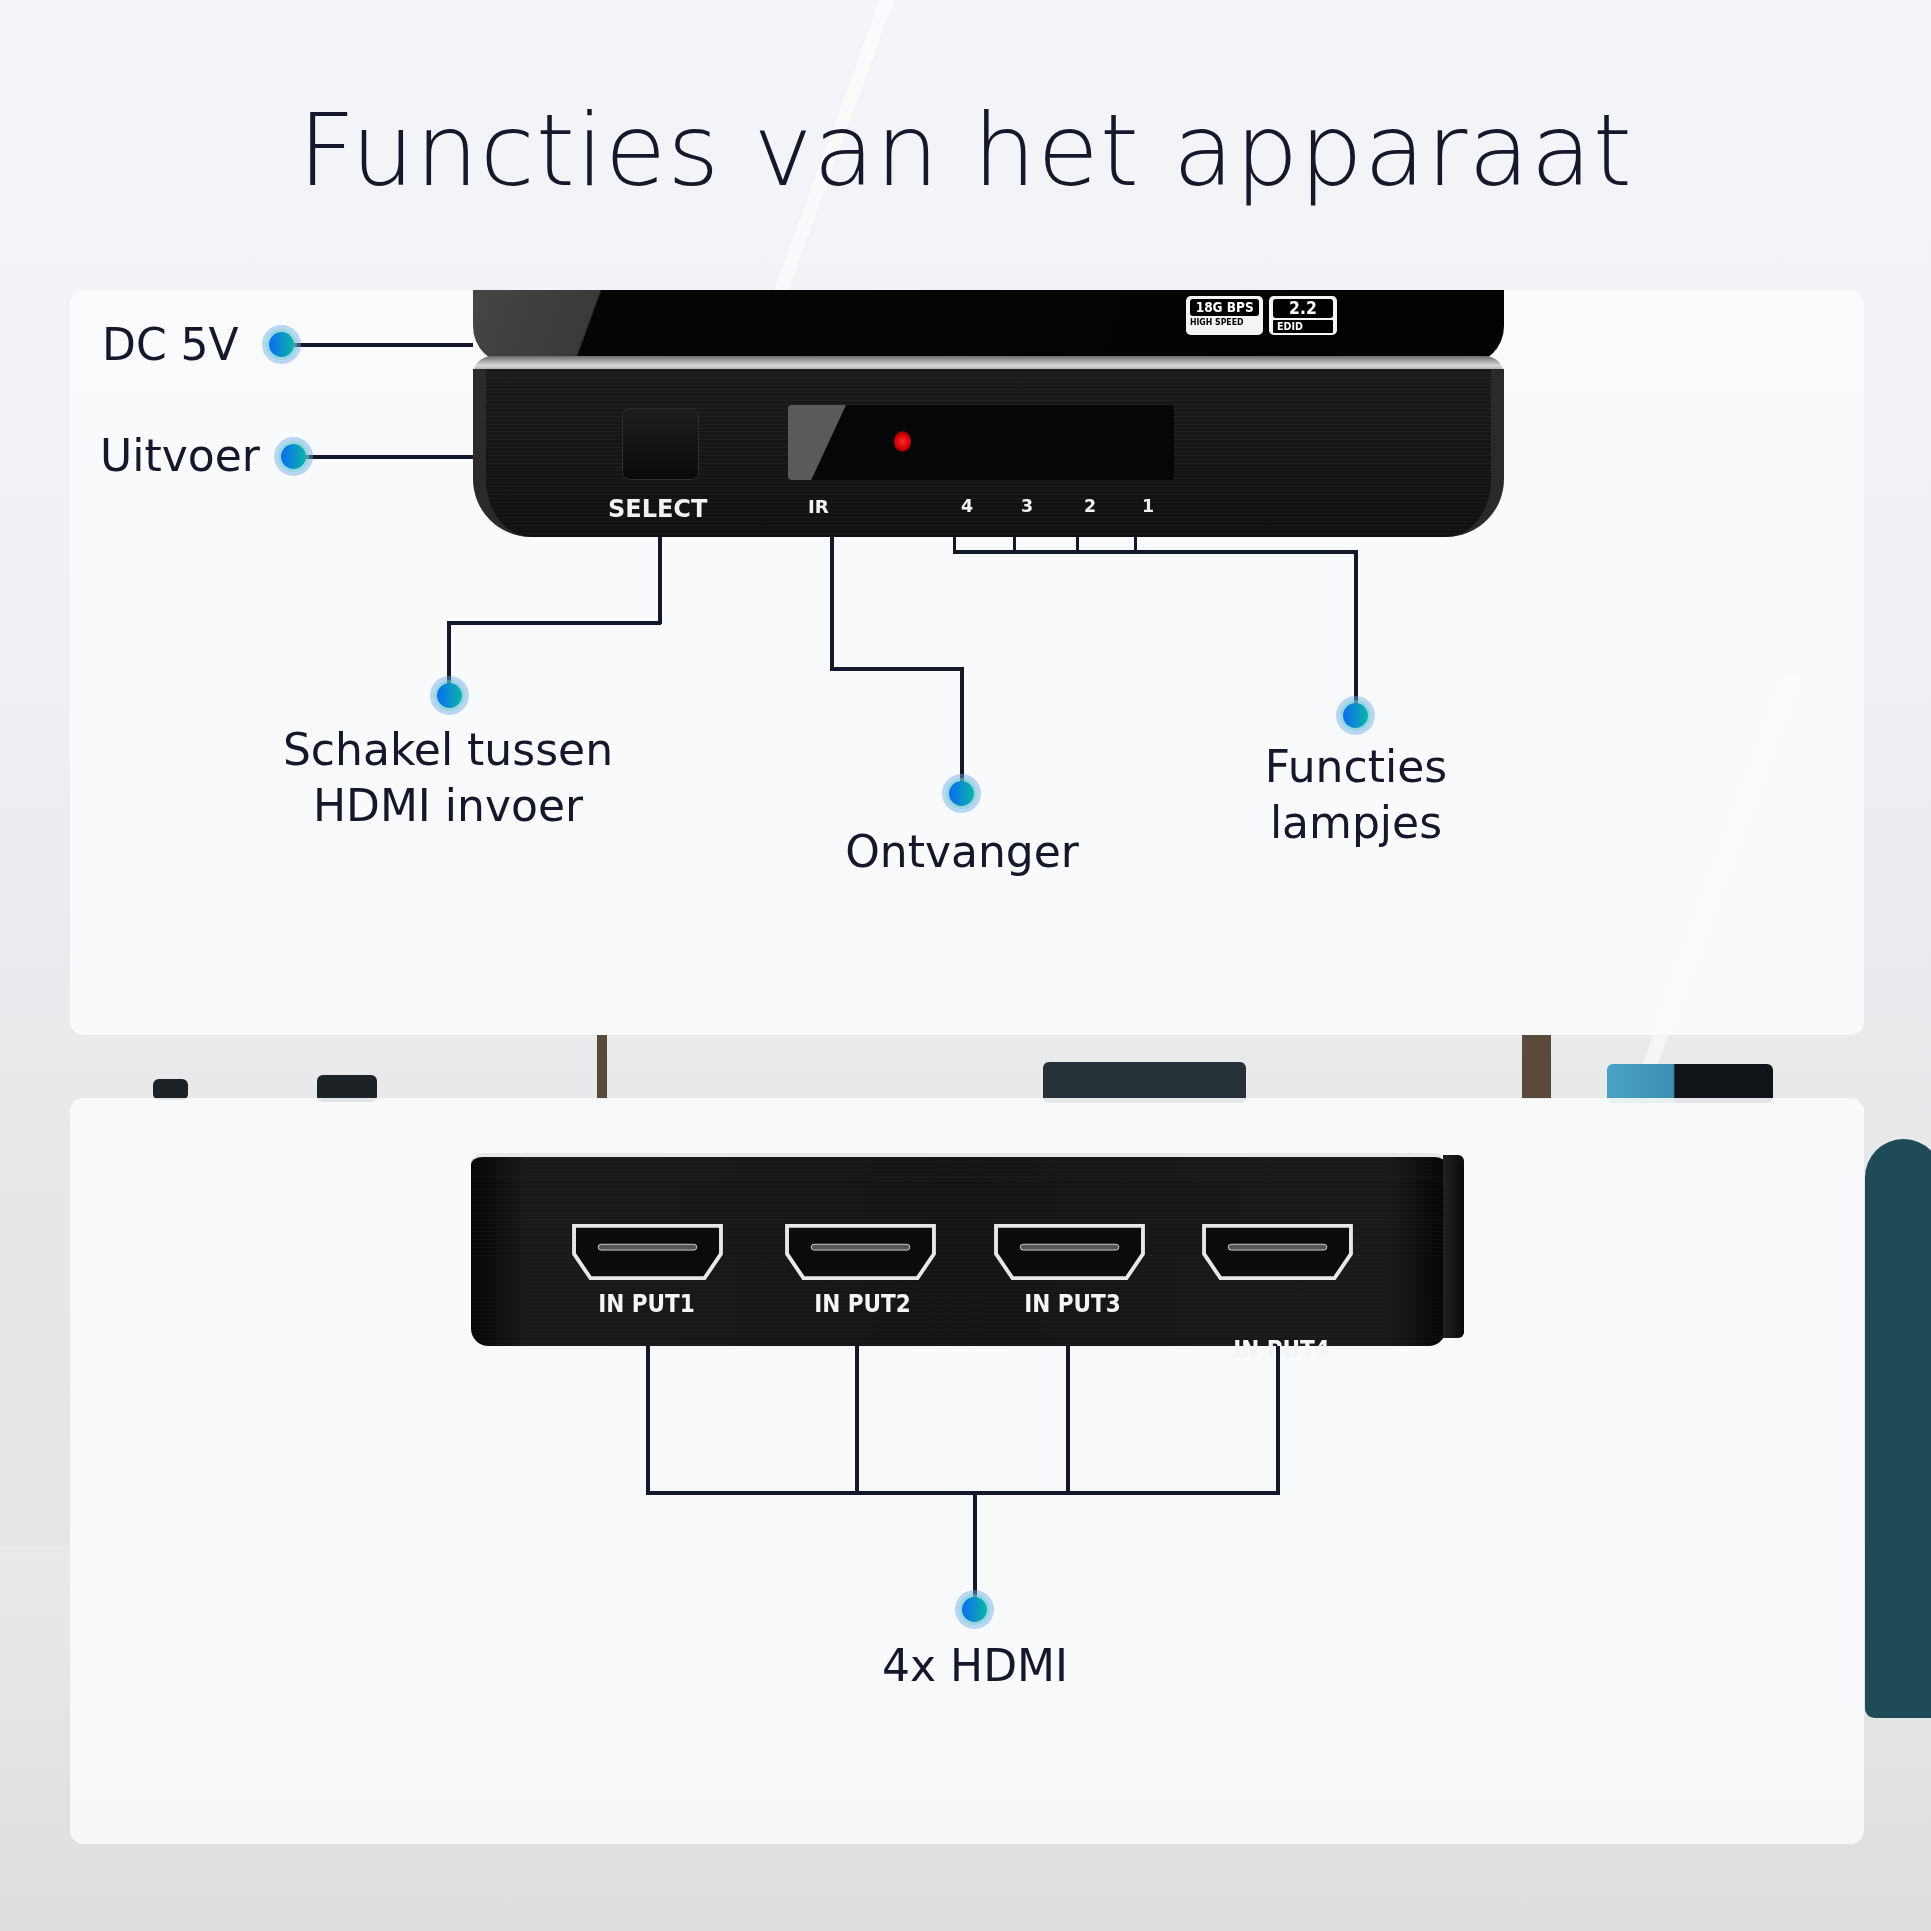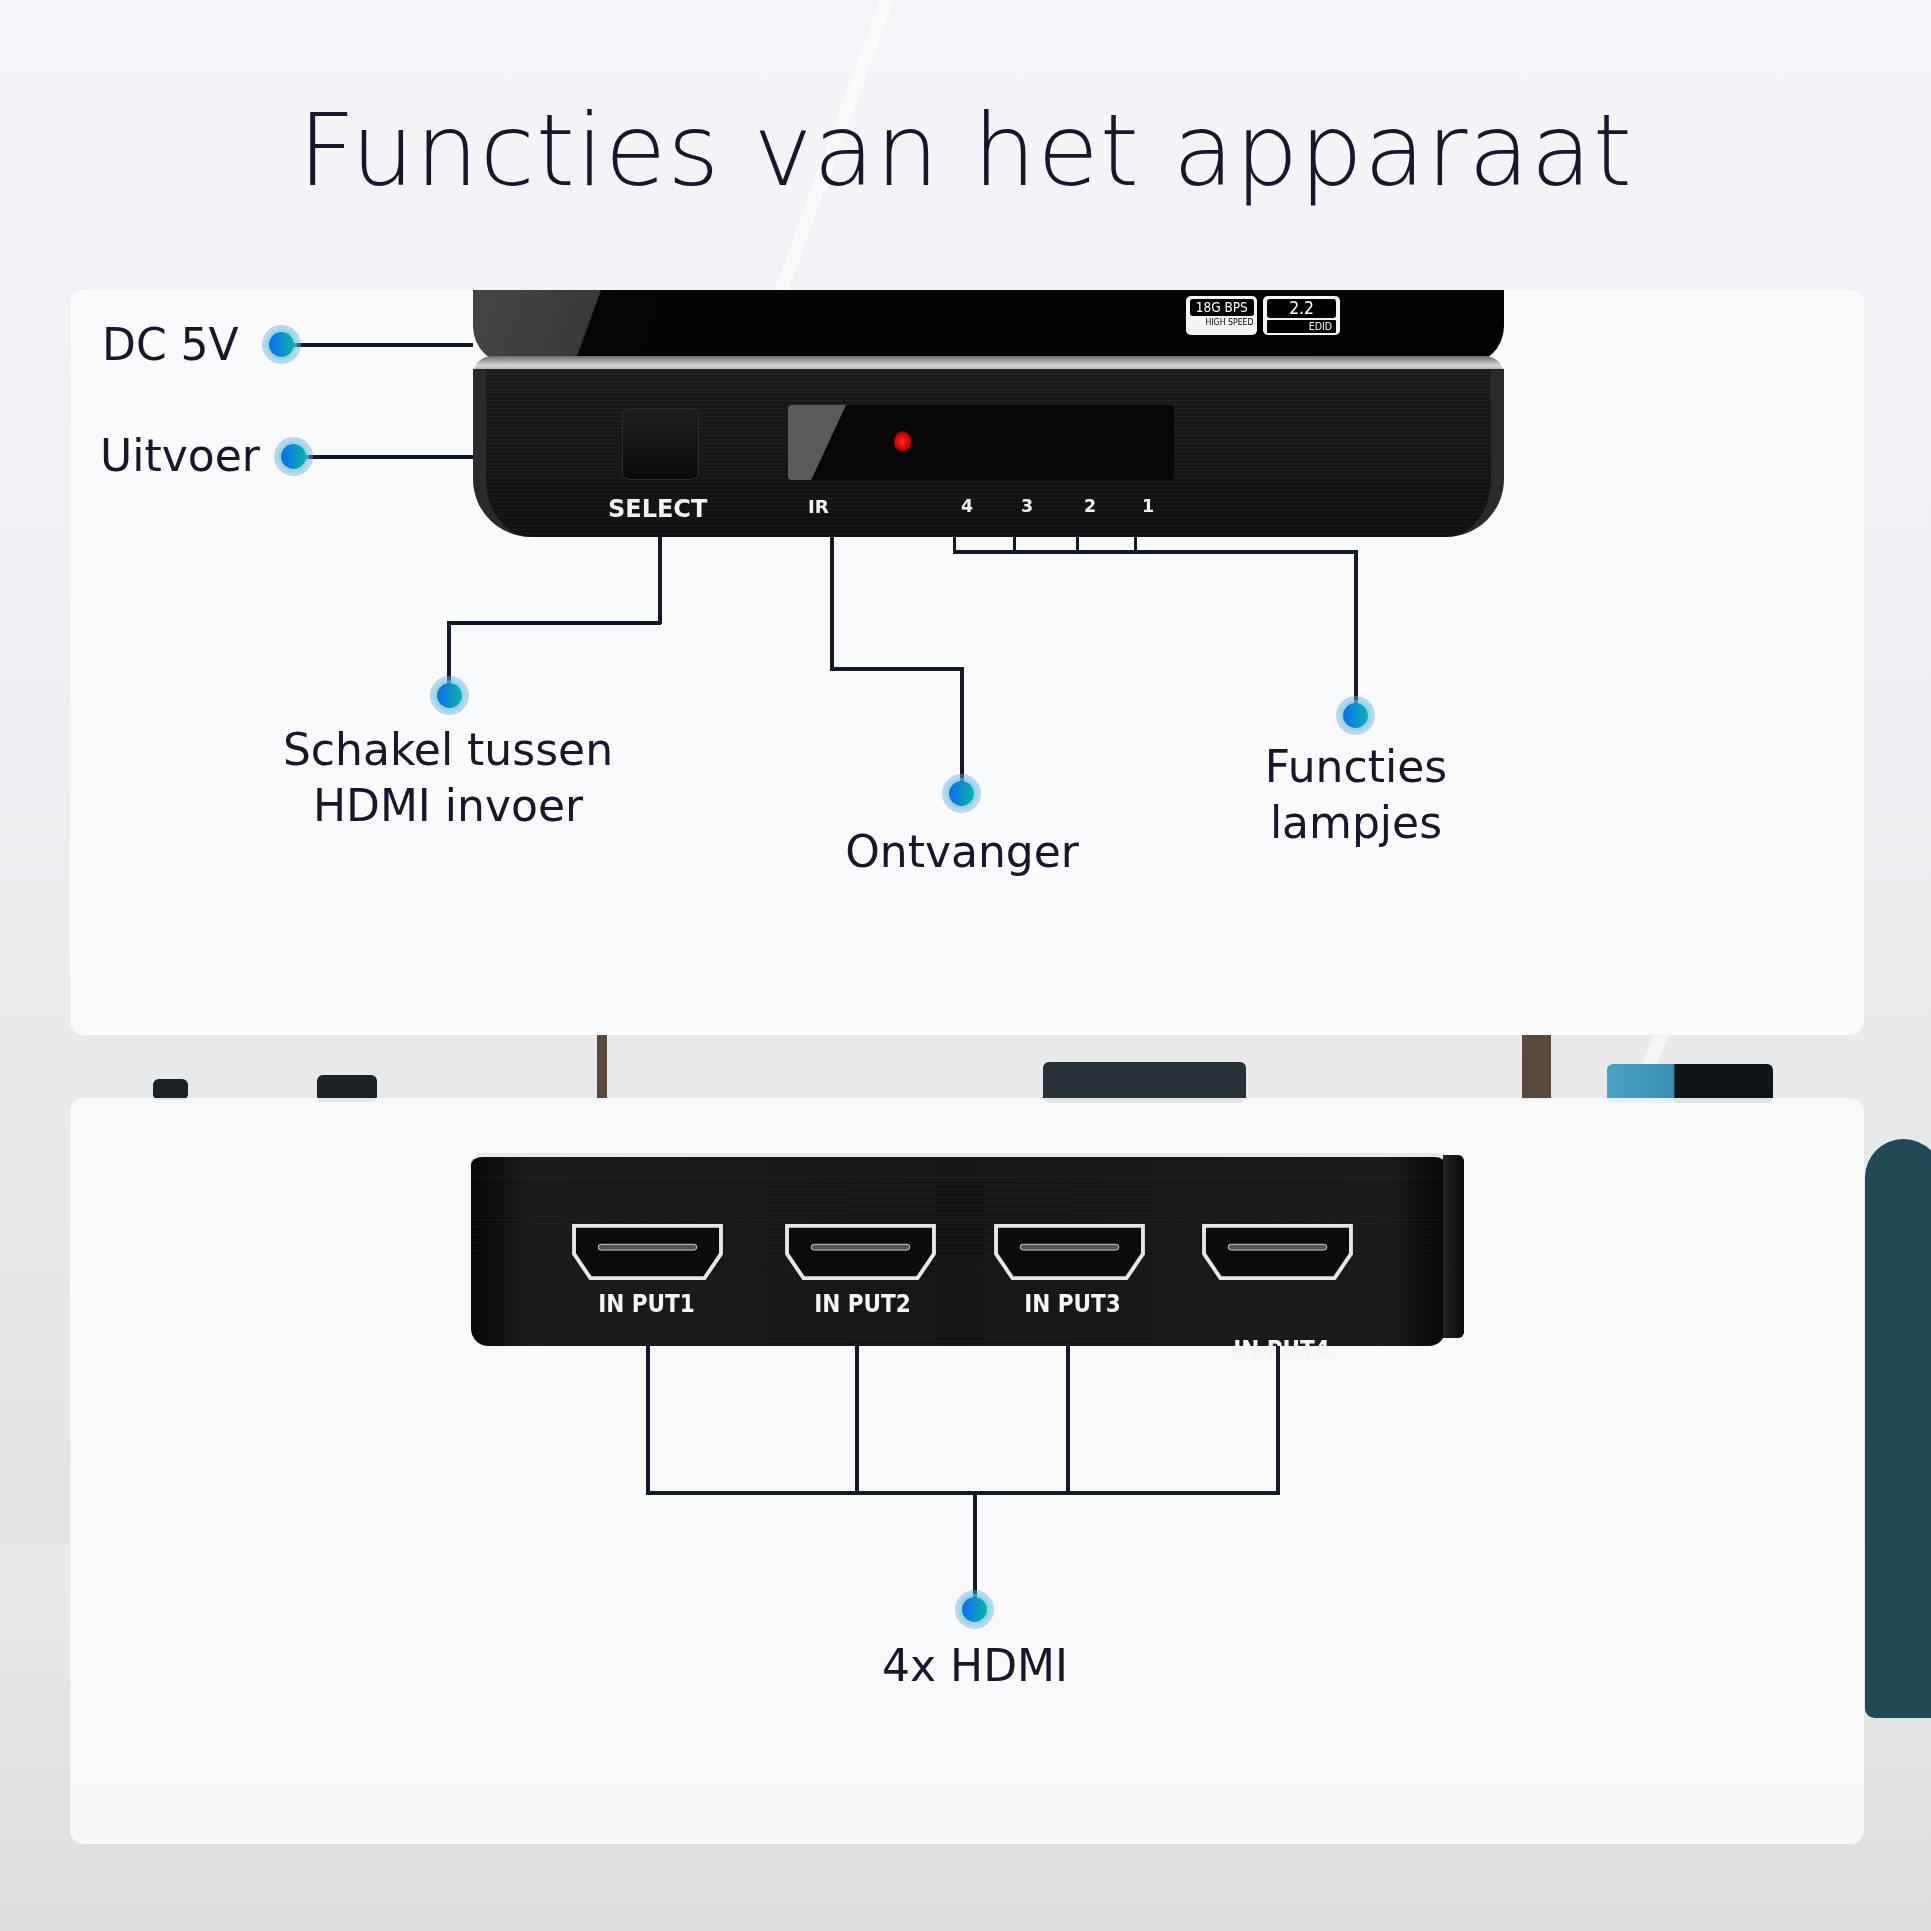--- a/index.html
+++ b/index.html
@@ -59,22 +59,22 @@
     background:
       repeating-linear-gradient(180deg, rgba(255,255,255,0.035) 0px, rgba(255,255,255,0.035) 1px, transparent 1px, transparent 3.9px),
       linear-gradient(180deg, #1b1b1b 0%, #101010 100%);
     border-radius: 0 0 58px 58px;
     border-left: 13.5px solid #2a2a2a;
     border-right: 13.5px solid #2a2a2a;
   }
   .badge-wrap { position: absolute; top: 5.8px; display: flex; gap: 5.8px; }
   .badge {
     background: #f4f4f4; color: #000; border-radius: 4.8px;
-    padding: 2.9px 3.9px; text-align: right; font-family: "DejaVu Sans Condensed", "DejaVu Sans", sans-serif;
-    font-weight: normal; line-height: 1;
+    padding: 2.9px 3.9px; text-align: left; font-family: "DejaVu Sans Condensed", "DejaVu Sans", sans-serif;
+    font-weight: bold; line-height: 1;
   }
   .badge .inner { background: #000; color: #fff; border-radius: 2.9px; padding: 1.9px 5.8px; font-size: 13.5px; }
   .badge .sub { font-size: 8.7px; margin-top: 1.9px; }
   .select-btn {
     position: absolute; left: 150px; top: 121px; width: 77px; height: 72px;
     background: linear-gradient(180deg, #1e1e1e, #0a0a0a);
     border: 1.9px solid #2e2e2e; border-radius: 7.7px;
   }
   .ir-window {
     position: absolute; left: 316px; top: 114px; width: 386px; height: 75px;
@@ -159,21 +159,21 @@
 <div class="panel top"></div>
 
 <div class="dev-top">
   <div class="lid">
     <div class="badge-wrap" style="left:713px;">
       <div class="badge">
         <div class="inner">18G BPS</div>
         <div class="sub">HIGH SPEED</div>
       </div>
       <div class="badge">
-        <div class="inner" style="font-size:17.4px;padding:1px 22px;">2.2</div>
+        <div class="inner" style="font-size:17.4px;padding:1px 16px;">2.2</div>
         <div class="sub" style="background:#000;color:#fff;font-size:10.6px;padding:1px 3.9px;border-radius:1px;">EDID</div>
       </div>
     </div>
   </div>
   <div class="rim"></div>
   <div class="face">
     <div class="select-btn" style="top:39px;left:136px;"></div>
     <div class="ir-window" style="top:36px;left:302px;">
       <div class="glare"></div>
       <div class="led"></div>

